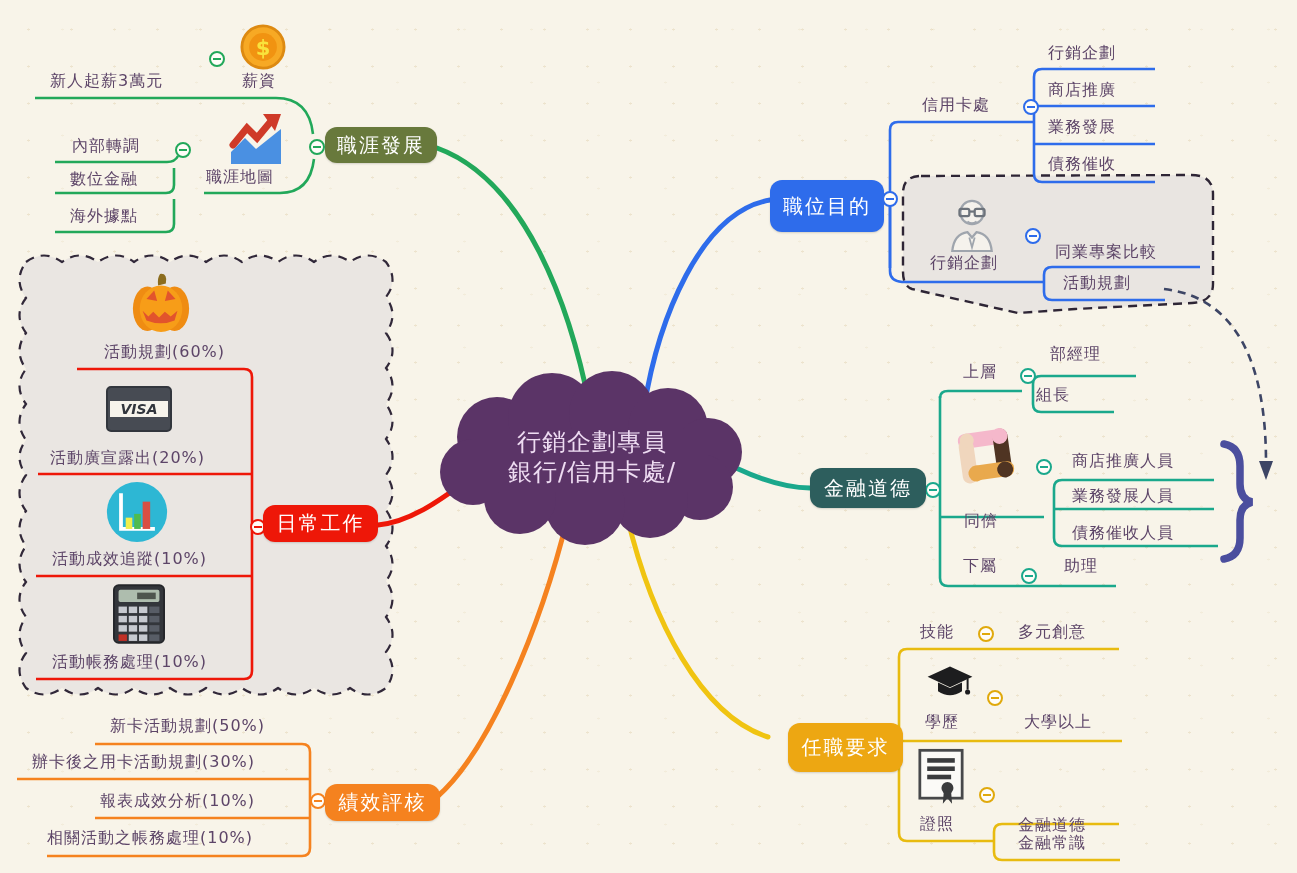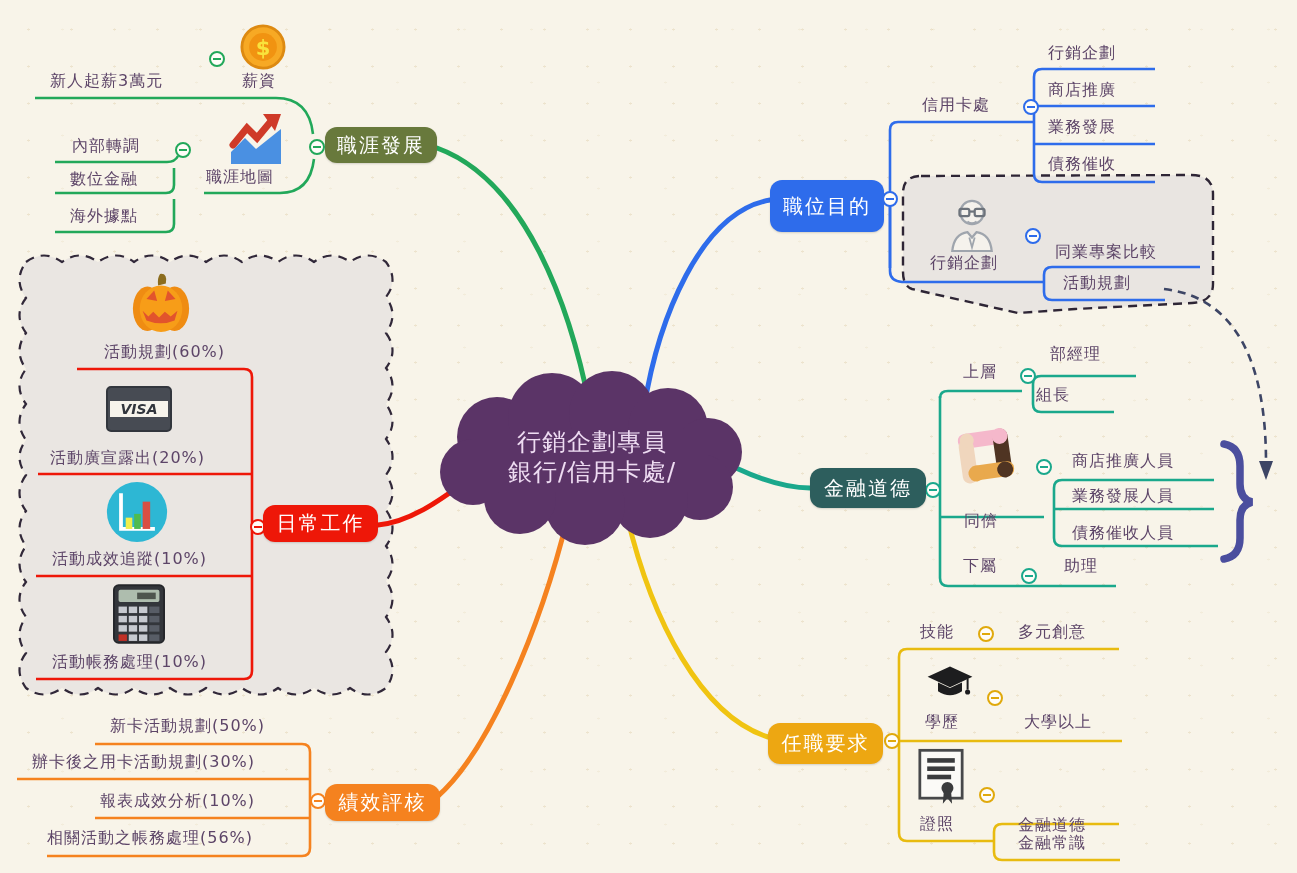--- a/index.html
+++ b/index.html
@@ -206,21 +206,21 @@
 <div id="central-label">
   <div>行銷企劃專員</div>
   <div>銀行/信用卡處/</div>
 </div>
 
 <div class="box" style="left:325px;top:127px;width:112px;height:36px;background:#68793c">職涯發展</div>
 <div class="box" style="left:770px;top:180px;width:114px;height:52px;background:#2e6ceb">職位目的</div>
 <div class="box" style="left:810px;top:468px;width:116px;height:40px;background:#2d5e5d">金融道德</div>
 <div class="box" style="left:263px;top:505px;width:115px;height:37px;background:#ee1708">日常工作</div>
 <div class="box" style="left:325px;top:784px;width:115px;height:37px;background:#f5821f">績效評核</div>
-<div class="box" style="left:768px;top:723px;width:115px;height:41px;background:#eda712">任職要求</div>
+<div class="box" style="left:788px;top:723px;width:115px;height:49px;background:#eda712">任職要求</div>
 
 <div class="lbl" style="left:242px;top:72px">薪資</div>
 <div class="lbl" style="left:50px;top:72px">新人起薪3萬元</div>
 <div class="lbl" style="left:206px;top:168px">職涯地圖</div>
 <div class="lbl" style="left:72px;top:137px">內部轉調</div>
 <div class="lbl" style="left:70px;top:170px">數位金融</div>
 <div class="lbl" style="left:70px;top:207px">海外據點</div>
 
 <div class="lbl" style="left:922px;top:96px">信用卡處</div>
 <div class="lbl" style="left:1048px;top:44px">行銷企劃</div>
@@ -242,21 +242,21 @@
 <div class="lbl" style="left:1064px;top:557px">助理</div>
 
 <div class="lbl" style="left:104px;top:343px">活動規劃(60%)</div>
 <div class="lbl" style="left:50px;top:449px">活動廣宣露出(20%)</div>
 <div class="lbl" style="left:52px;top:550px">活動成效追蹤(10%)</div>
 <div class="lbl" style="left:52px;top:653px">活動帳務處理(10%)</div>
 
 <div class="lbl" style="left:110px;top:717px">新卡活動規劃(50%)</div>
 <div class="lbl" style="left:32px;top:753px">辦卡後之用卡活動規劃(30%)</div>
 <div class="lbl" style="left:100px;top:792px">報表成效分析(10%)</div>
-<div class="lbl" style="left:47px;top:829px">相關活動之帳務處理(56%)</div>
+<div class="lbl" style="left:47px;top:829px">相關活動之帳務處理(10%)</div>
 
 <div class="lbl" style="left:920px;top:623px">技能</div>
 <div class="lbl" style="left:1018px;top:623px">多元創意</div>
 <div class="lbl" style="left:925px;top:713px">學歷</div>
 <div class="lbl" style="left:1024px;top:713px">大學以上</div>
 <div class="lbl" style="left:920px;top:815px">證照</div>
 <div class="lbl" style="left:1018px;top:816px">金融道德</div>
 <div class="lbl" style="left:1018px;top:834px">金融常識</div>
 
 <div class="ic" style="left:240px;top:24px">

